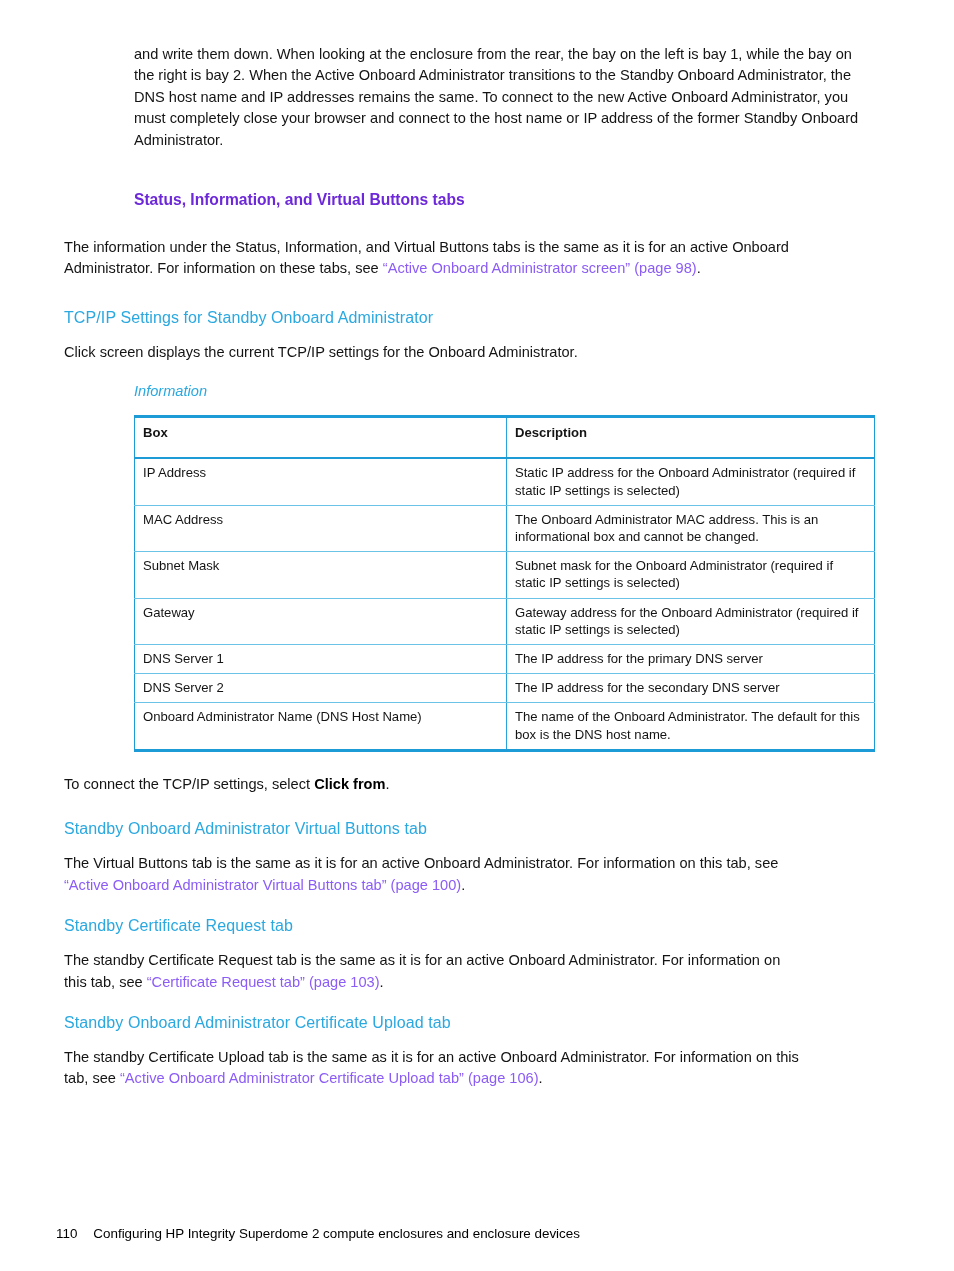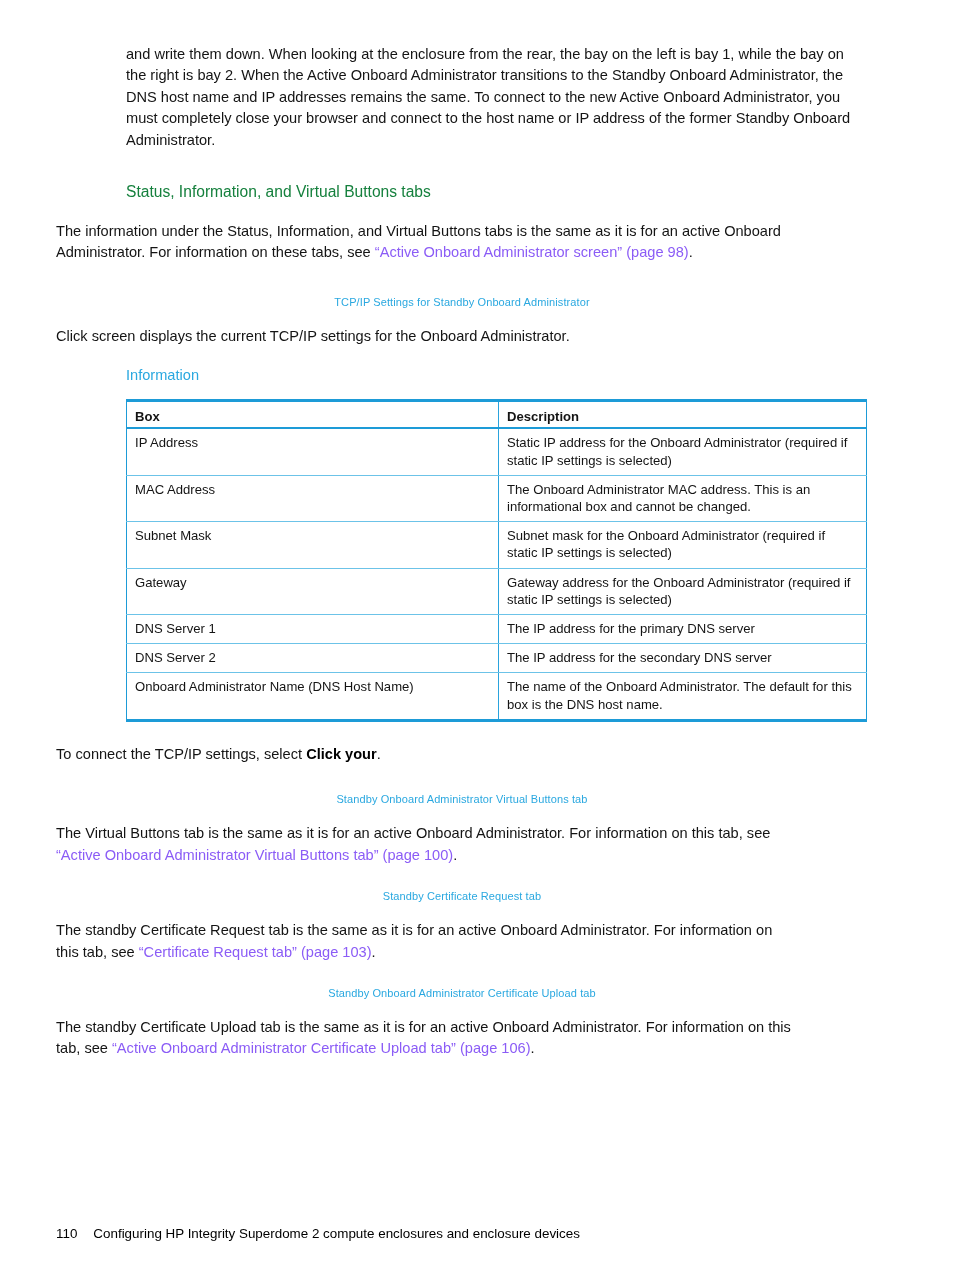--- a/index.html
+++ b/index.html
@@ -13,61 +13,61 @@
   }
   .page {
     position: relative;
     width: 954px;
     height: 1271px;
     background: #ffffff;
     overflow: hidden;
   }
   .content {
     position: absolute;
-    left: 56px;
+    left: 64px;
     top: 44px;
     width: 812px;
   }
 
   
   p.body-text {
     margin: 0;
     font-size: 14.6px;
     line-height: 21.4px;
     color: #141414;
     text-align: left;
   }
   .indent {
     margin-left: 70px;
     width: 742px;
   }
 
   
   h1.sec-head {
     margin: 0;
-    font-size: 11px;
+    font-size: 16px;
     font-weight: normal;
     line-height: 24px;
     color: #2aa8e0;
     letter-spacing: 0.1px;
-    text-align: center;
   }
   h2.sub-head {
-    margin: 8px;
+    margin: 16px;
     font-size: 15.6px;
-    font-weight: normal;
+    font-weight: bold;
     line-height: 22px;
-    color: #15803d;
+    color: #6d28d9;
   }
   h3.minor-head {
     margin: 0;
     font-size: 14.6px;
     font-weight: normal;
     line-height: 20px;
     color: #2aa8e0;
+    font-style: italic;
   }
 
   .xref { color: #8b5cf6; text-align: center; }
   .bold { font-weight: bold; color: #000000; }
 
   
   .sp-26 { height: 26px; }
   .sp-18 { height: 18px; }
   .sp-14 { height: 14px; }
   .sp-12 { height: 12px; }
@@ -102,21 +102,21 @@
     color: #141414;
   }
   table.info-table th:last-child,
   table.info-table td:last-child { border-right: none; }
   table.info-table tr:last-child td { border-bottom: none; }
   table.info-table thead th {
     font-weight: bold;
     font-size: 13.1px;
     border-bottom: 2px solid #1d9bd7;
     padding-top: 6px;
-    padding-bottom: 2px;
+    padding-bottom: 16px;
   }
 
   
   .footer {
     position: absolute;
     left: 56px;
     bottom: 28px;
     font-size: 13.4px;
     line-height: 18px;
     color: #000000;
@@ -194,21 +194,21 @@
           <tr>
             <td>Onboard Administrator Name (DNS Host Name)</td>
             <td>The name of the Onboard Administrator. The default for this box is the DNS host name.</td>
           </tr>
         </tbody>
       </table>
     </div>
 
     <div class="sp-22"></div>
 
-    <p class="body-text indent"><span>To connect the TCP/IP settings, select </span><span class="bold">Click your</span><span>.</span></p>
+    <p class="body-text indent"><span>To connect the TCP/IP settings, select </span><span class="bold">Click from</span><span>.</span></p>
 
     <div class="sp-22"></div>
 
     <h1 class="sec-head">Standby Onboard Administrator Virtual Buttons tab</h1>
 
     <div class="sp-12"></div>
 
     <p class="body-text indent"><span>The Virtual Buttons tab is the same as it is for an active Onboard Administrator. For information on this tab, see </span><span class="xref">“Active Onboard Administrator Virtual Buttons tab” (page 100)</span><span>.</span></p>
 
     <div class="sp-18"></div>

